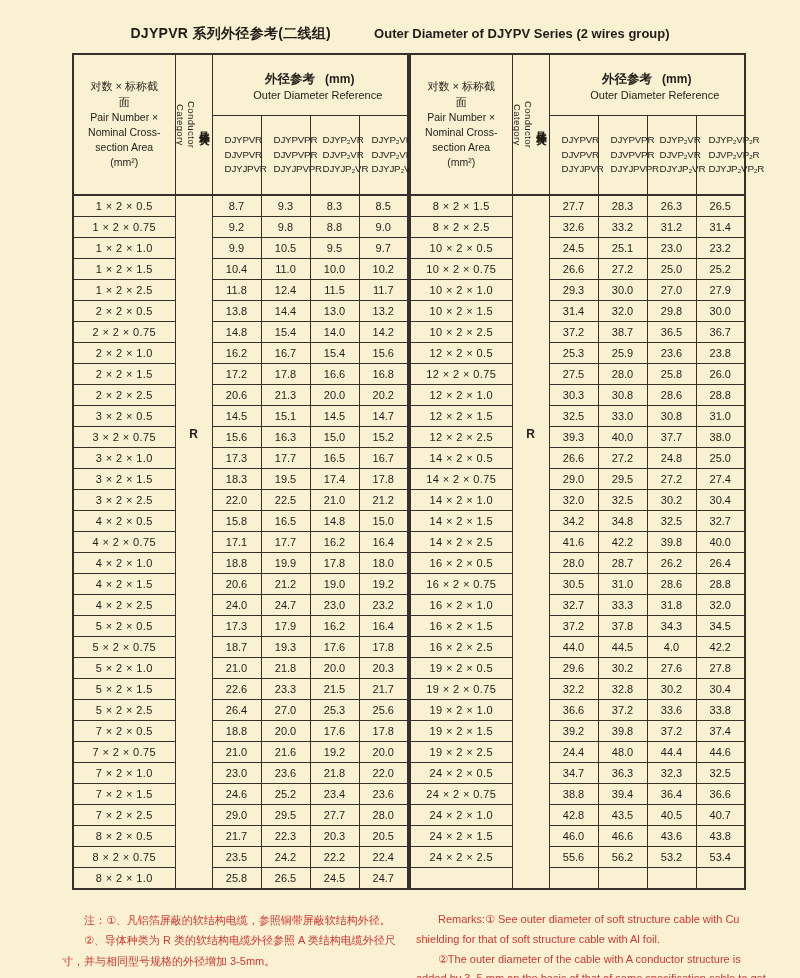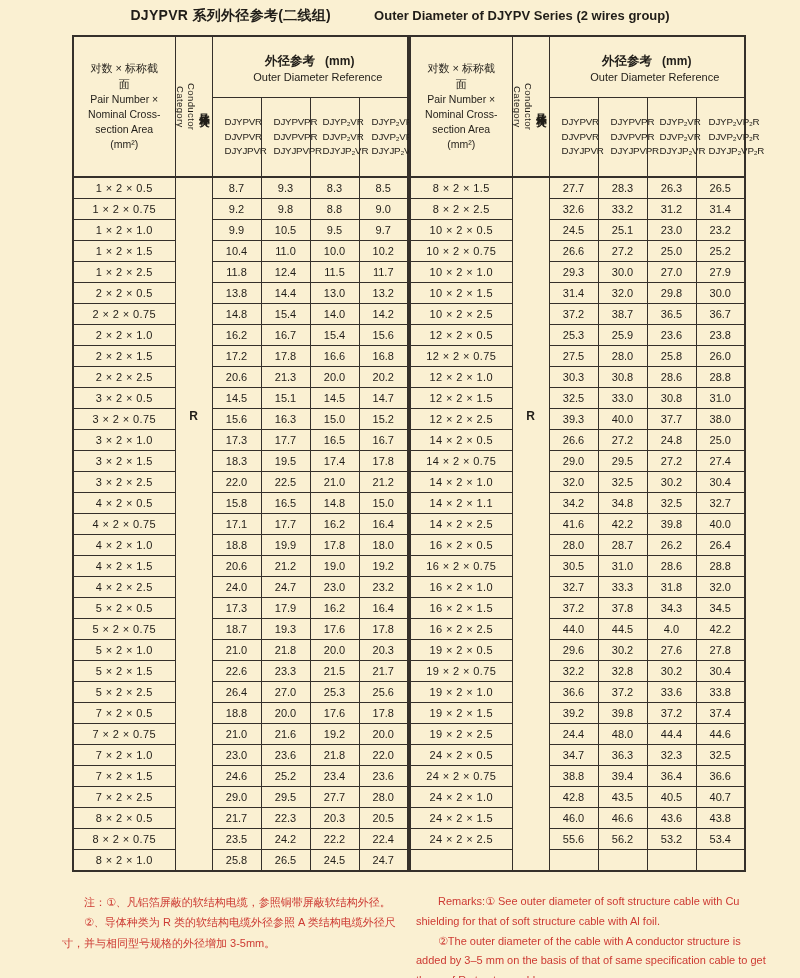--- a/index.html
+++ b/index.html
@@ -4,21 +4,21 @@
 <style>
   html,body{margin:0;padding:0;}
   body{
     width:800px;height:978px;background:#faf0d2;
     font-family:"Liberation Sans","DejaVu Sans",sans-serif;
     color:#201d18;overflow:hidden;
   }
   .page{position:relative;width:800px;height:978px;}
   .title-row{
     display:flex;justify-content:center;align-items:baseline;
-    gap:16px;padding-top:7px;
+    gap:16px;padding-top:25px;
   }
   .title-zh{font-size:14px;font-weight:bold;letter-spacing:0.3px;}
   .title-en{font-size:13px;font-weight:bold;margin-left:27px;}
   .tables{display:flex;margin:10px 0 0 72px;}
   table{
     border-collapse:collapse;table-layout:fixed;width:337px;
     background:#faf0d2;
   }
   table,th,td{border:1px solid #35302a;}
   table{border-width:2px;}
@@ -511,21 +511,21 @@
             <td class="val">27.4</td>
           </tr>
           <tr>
             <td class="pair">14 × 2 × 1.0</td>
             <td class="val">32.0</td>
             <td class="val">32.5</td>
             <td class="val">30.2</td>
             <td class="val">30.4</td>
           </tr>
           <tr>
-            <td class="pair">14 × 2 × 1.1</td>
+            <td class="pair">14 × 2 × 1.5</td>
             <td class="val">34.2</td>
             <td class="val">34.8</td>
             <td class="val">32.5</td>
             <td class="val">32.7</td>
           </tr>
           <tr>
             <td class="pair">14 × 2 × 2.5</td>
             <td class="val">41.6</td>
             <td class="val">42.2</td>
             <td class="val">39.8</td>

